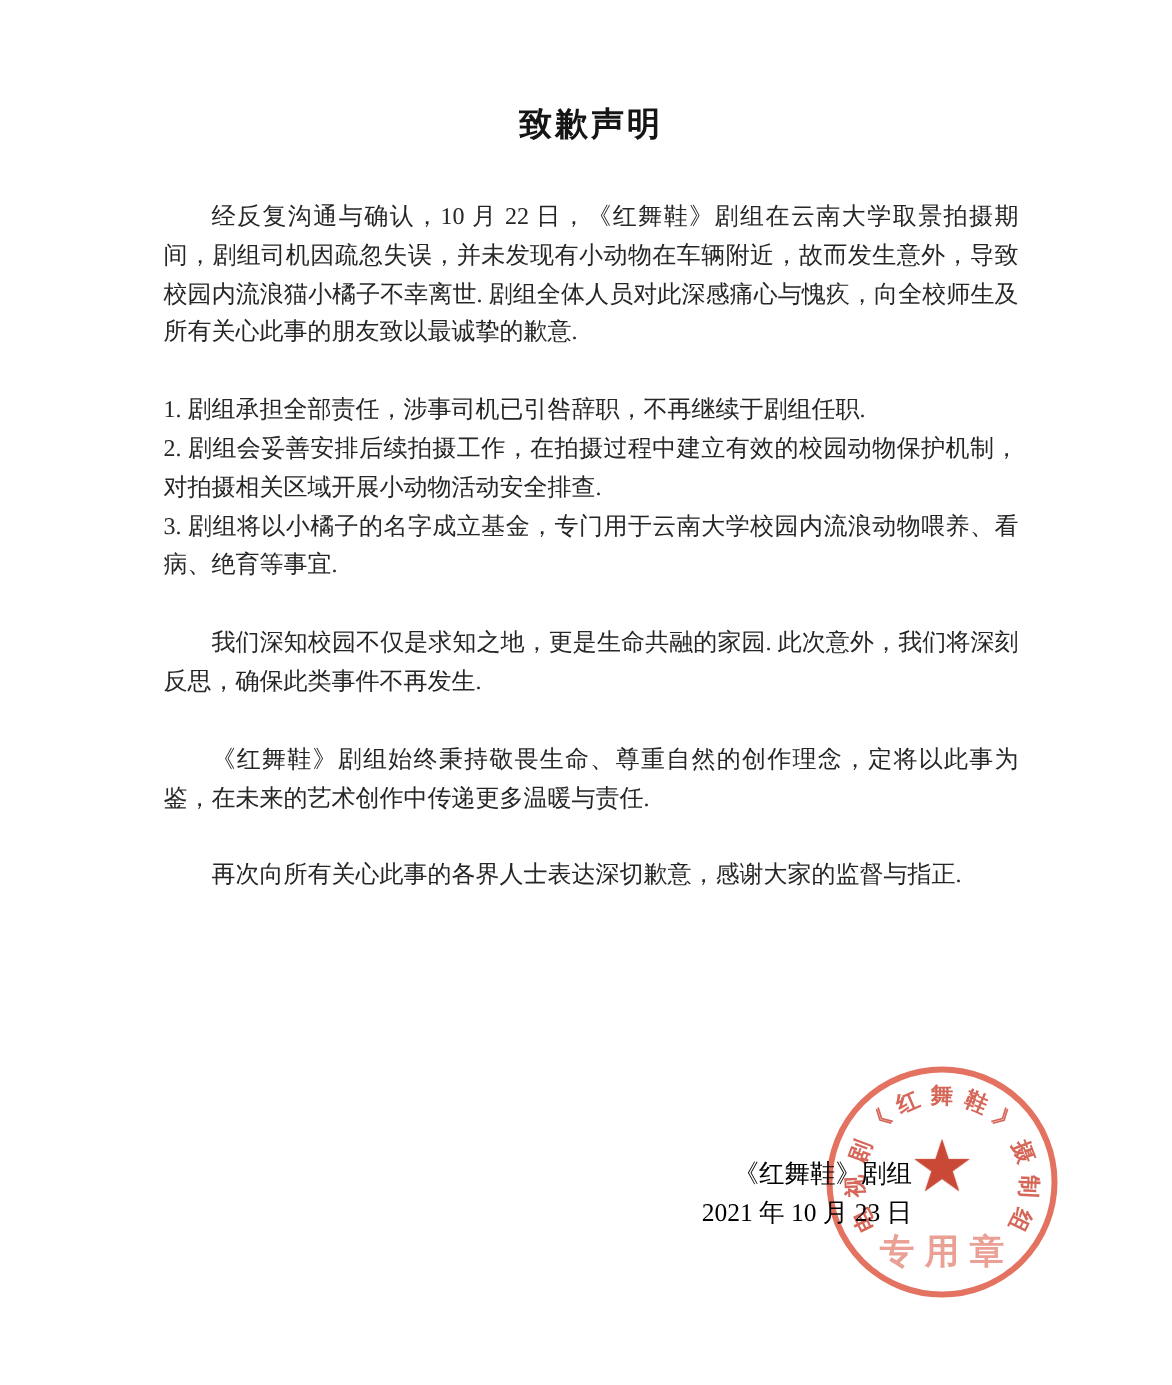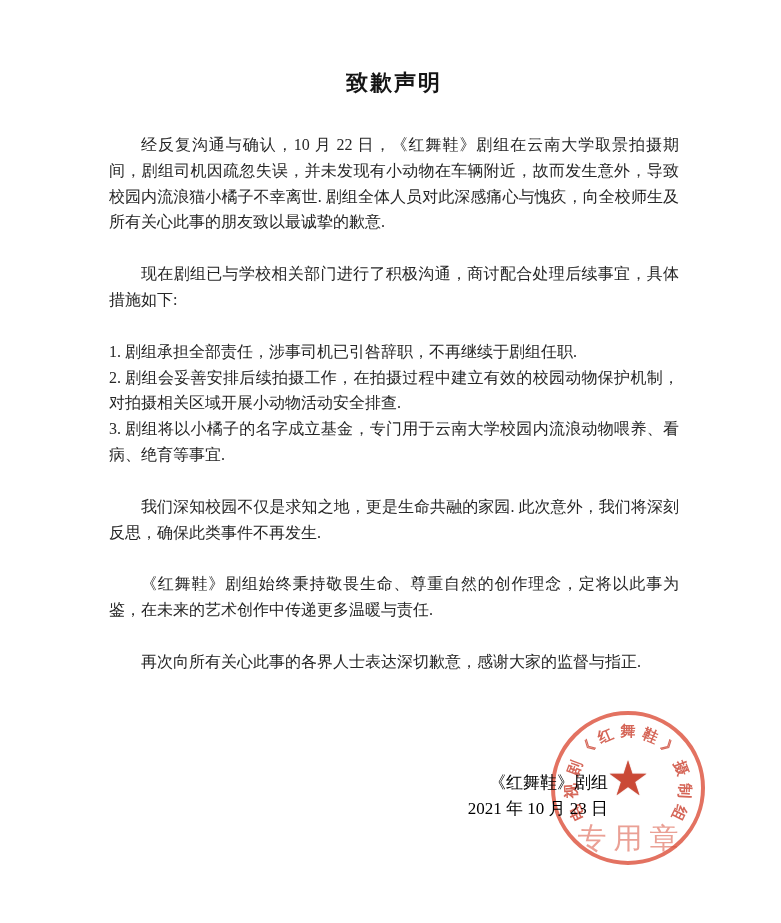--- a/index.html
+++ b/index.html
@@ -69,22 +69,22 @@
     line-height: 48px;
     color: rgba(204, 62, 42, 0.82);
     text-shadow: 0 0 1px rgba(160, 40, 25, 0.6);
   }
   .seal-bottom {
     position: absolute;
     left: 0;
     right: 0;
     top: 104px;
     text-align: center;
-    font-size: 29px;
-    font-weight: normal;
+    font-size: 23px;
+    font-weight: bold;
     letter-spacing: 7px;
     text-indent: 7px;
     color: rgba(216, 82, 62, 0.55);
     white-space: nowrap;
   }
   .seal-arc { position: absolute; left: 0; top: 0; width: 100%; height: 100%; }
   .seal-arc-char {
     position: absolute;
     left: 50%;
     top: 50%;
@@ -100,21 +100,20 @@
 </head>
 <body>
 
 <div class="page">
 
   <div class="content">
     <h1 class="title">致歉声明</h1>
 
     <p class="para indent">经反复沟通与确认，10 月 22 日，《红舞鞋》剧组在云南大学取景拍摄期间，剧组司机因疏忽失误，并未发现有小动物在车辆附近，故而发生意外，导致校园内流浪猫小橘子不幸离世. 剧组全体人员对此深感痛心与愧疚，向全校师生及所有关心此事的朋友致以最诚挚的歉意.</p>
 
-    <p class="para indent">现在剧组已与学校相关部门进行了积极沟通，商讨配合处理后续事宜，具体措施如下:</p>
 
     <div class="measures">
       <p class="para">1. 剧组承担全部责任，涉事司机已引咎辞职，不再继续于剧组任职.</p>
       <p class="para">2. 剧组会妥善安排后续拍摄工作，在拍摄过程中建立有效的校园动物保护机制，对拍摄相关区域开展小动物活动安全排查.</p>
       <p class="para">3. 剧组将以小橘子的名字成立基金，专门用于云南大学校园内流浪动物喂养、看病、绝育等事宜.</p>
     </div>
 
     <p class="para indent">我们深知校园不仅是求知之地，更是生命共融的家园. 此次意外，我们将深刻反思，确保此类事件不再发生.</p>
 
     <p class="para indent">《红舞鞋》剧组始终秉持敬畏生命、尊重自然的创作理念，定将以此事为鉴，在未来的艺术创作中传递更多温暖与责任.</p>

